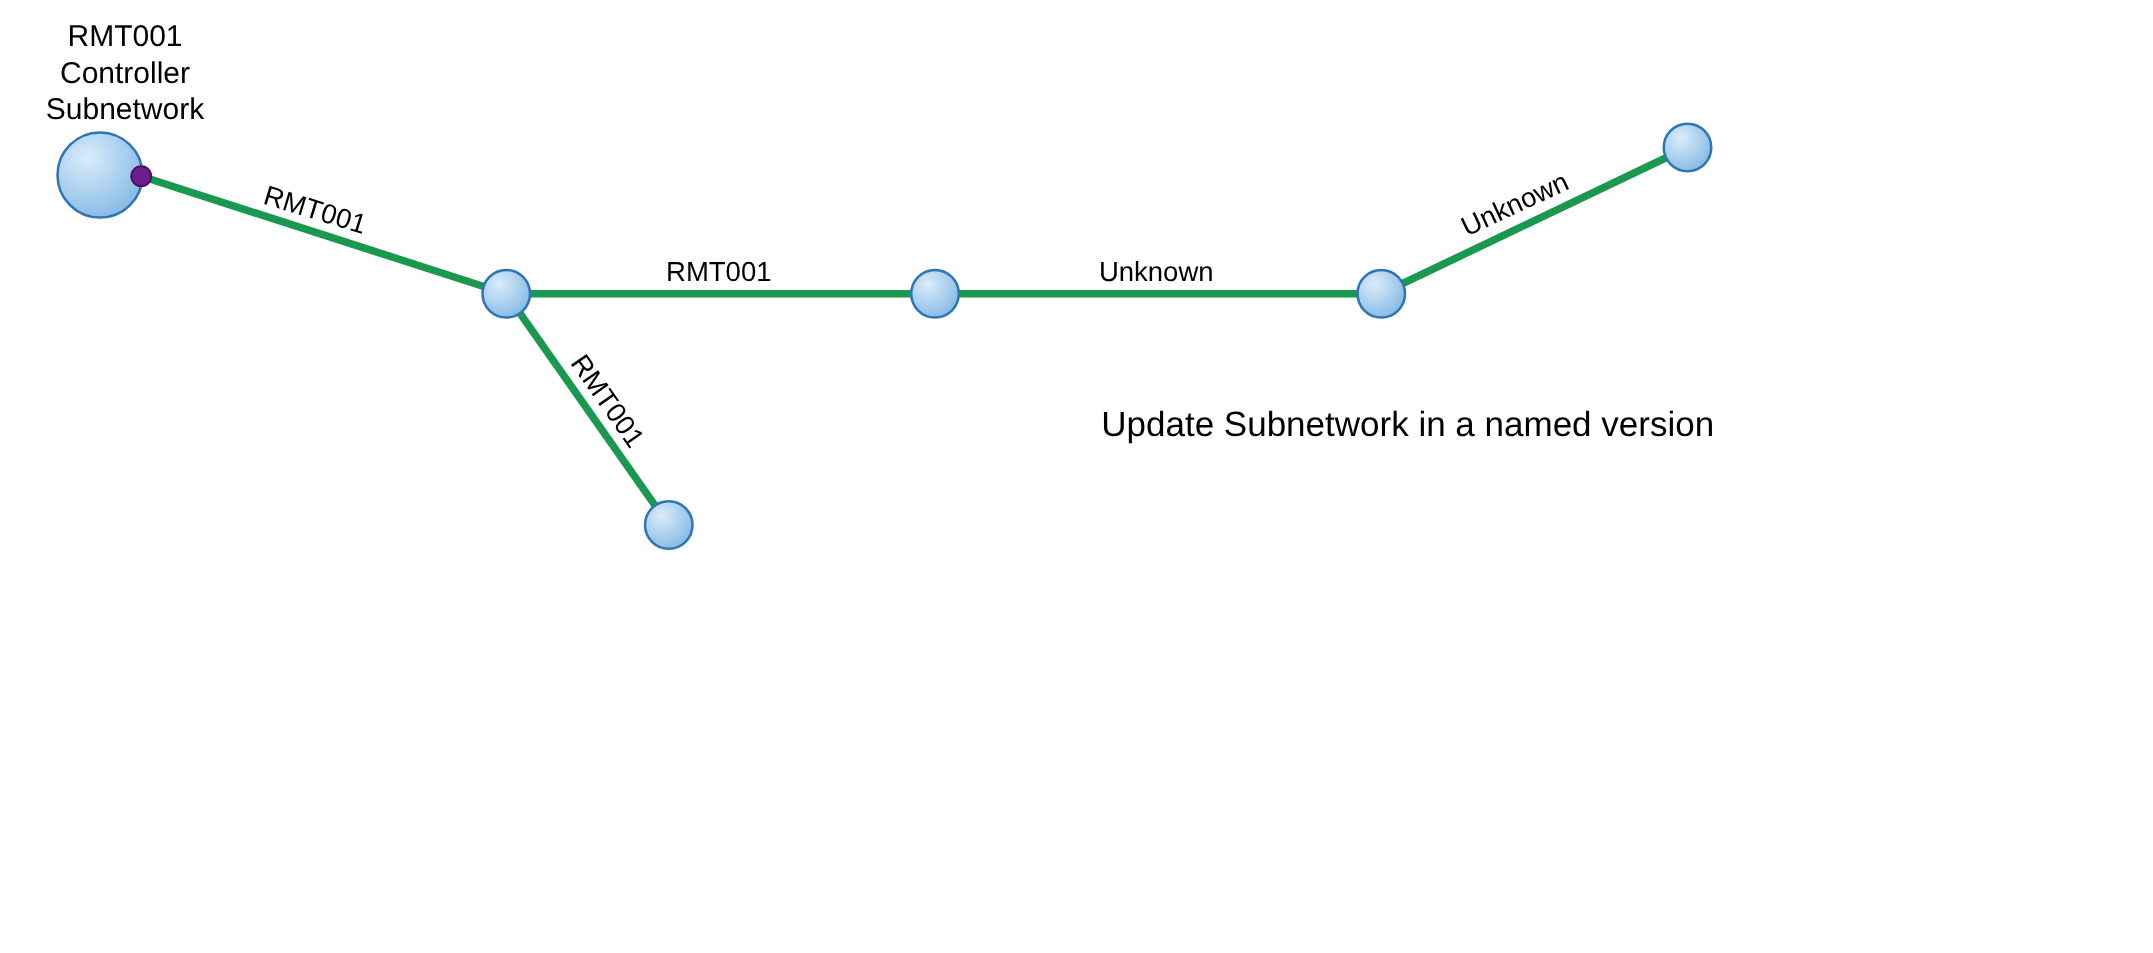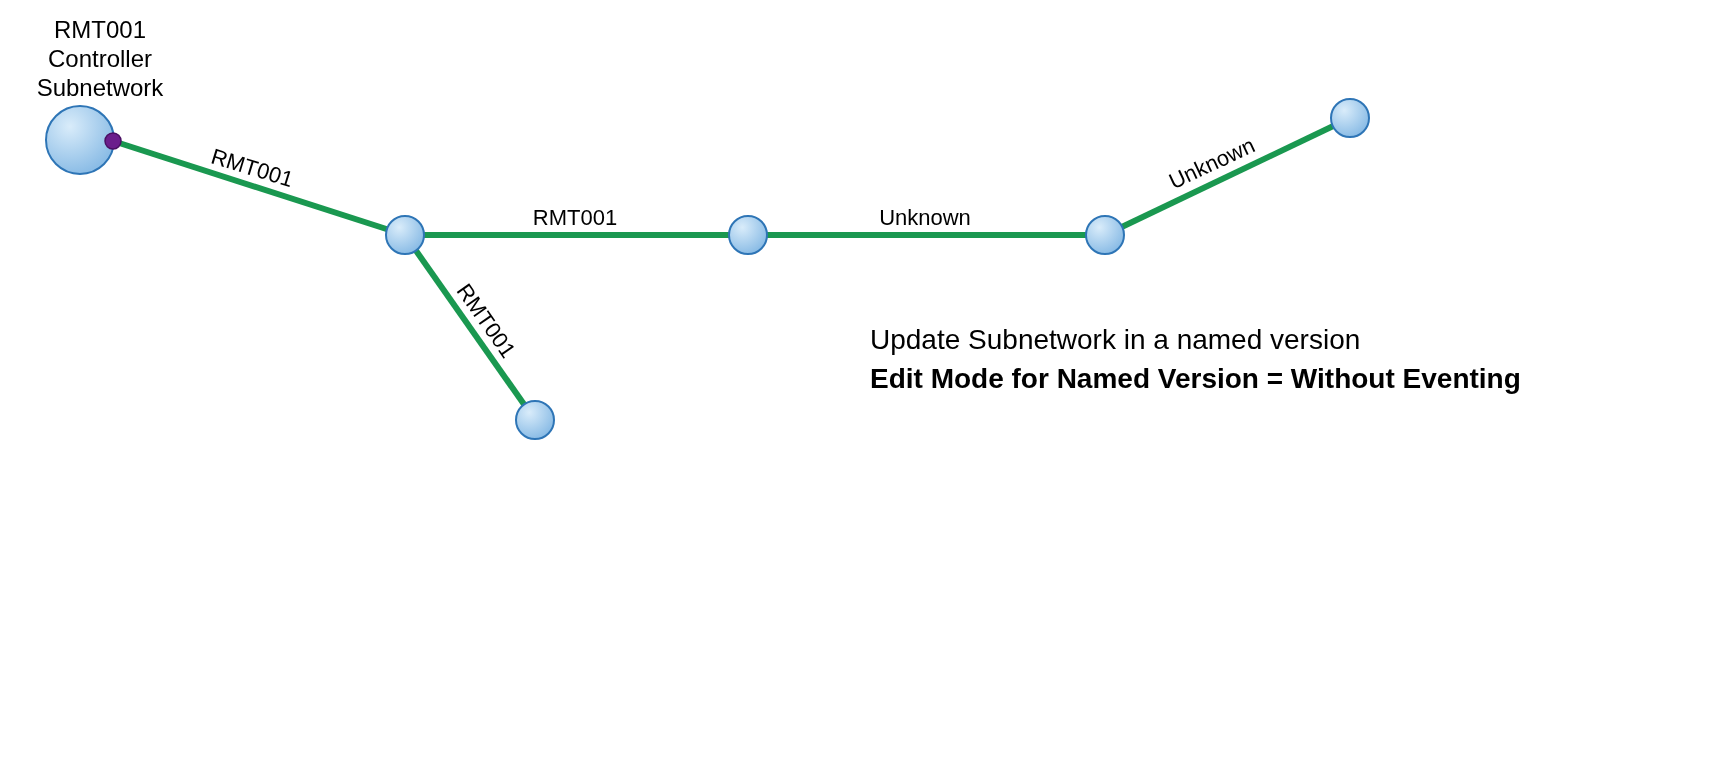--- a/index.html
+++ b/index.html
@@ -17,20 +17,21 @@
       font-size: 24px;
       color: #000;
       text-align: center;
       line-height: 1.2;
     }
     .caption {
       position: absolute;
       font-size: 28px;
       color: #000;
       line-height: 1.4;
+      margin-left: 11px;
     }
     .caption .line2 { font-weight: bold; }
     .edge-label {
       font-size: 22px;
       fill: #000;
       font-family: Arial, Helvetica, sans-serif;
     }
   </style>
 </head>
 <body>
@@ -74,14 +75,13 @@
 </svg>
 
 <div class="node-label" style="left:20px; top:16px; width:160px;">
   <span>RMT001</span><br>
   <span>Controller</span><br>
   <span>Subnetwork</span>
 </div>
 
 <div class="caption" style="left:870px; top:320px;">
   <div>Update Subnetwork in a named version</div>
-  <div class="line2">Edit Mode for Named Version = Without Eventing</div>
 </div>
 
 </body></html>

